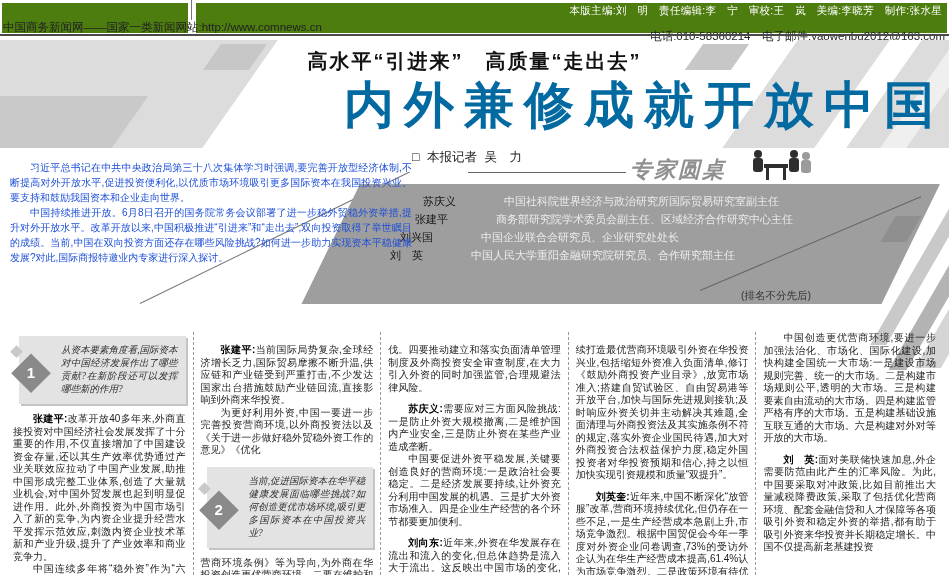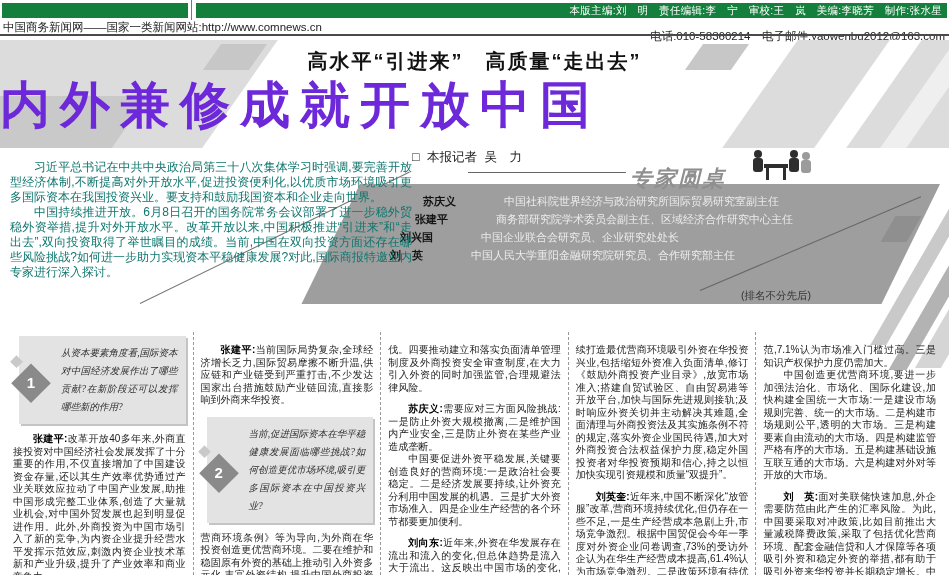--- a/index.html
+++ b/index.html
@@ -1,56 +1,56 @@
 <!DOCTYPE html>
 <html><head>
 <meta charset="utf-8">
 <style>
   * { margin:0; padding:0; box-sizing:border-box; }
   html,body { width:949px; height:575px; background:#f2f2f2; }
   body { font-family:"Liberation Sans","DejaVu Sans",sans-serif; color:#1a1a1a; }
   #page { position:relative; width:949px; height:575px; background:#fff; overflow:hidden; }
 
   
-  .bar { position:absolute; top:3px; height:15px; background:#15803d; }
+  .bar { position:absolute; top:3px; height:30px; background:#4d7c0f; }
   .bar-left { left:2px; width:186px; }
   .bar-right { left:196px; width:751px; color:#fff; font-size:10.5px; line-height:15px;
                text-align:right; padding-right:5px; letter-spacing:.3px; }
   .bar-gap { position:absolute; left:191px; top:0; width:1px; height:20px; background:#777; }
   .site-line { position:absolute; left:3px; top:20px; font-size:11.5px; color:#222; }
   .contact-line { position:absolute; right:4px; top:20px; font-size:11.5px; color:#222;margin-top:9px; }
   .masthead-rule { position:absolute; left:0; right:0; top:34px; border-top:2px solid #4a4a4a; }
 
   
   .deco { position:absolute; }
   .kicker { position:absolute; left:0; right:0; top:48px; text-align:center;
             font-size:20px; font-weight:700; letter-spacing:2px; color:#111; z-index:3; }
-  .headline { position:absolute; left:0; right:16px; top:72px; text-align:left;
-              font-size:50px; font-weight:900; letter-spacing:10px; color:#6d28d9; z-index:3;
+  .headline { position:absolute; left:0; right:5px; top:72px; text-align:right;
+              font-size:50px; font-weight:900; letter-spacing:10px; color:#0369a1; z-index:3;
               font-family:"Liberation Sans","DejaVu Sans",sans-serif; }
 
   
-  .intro { position:absolute; left:10px; top:160px; width:402px; font-size:12px;
-           line-height:15px; text-align:justify; color:#0f766e; z-index:3; }
+  .intro { position:absolute; left:10px; top:160px; width:402px; font-size:10px;
+           line-height:15px; text-align:justify; color:#1d4ed8; z-index:3; }
   .intro p { text-indent:2em; }
 
   
   .byline { position:absolute; left:412px; top:149px; font-size:12.5px; color:#222; z-index:4;font-family:Liberation Mono, monospace; }
   .rt-line { position:absolute; left:468px; top:172px; width:158px; border-top:1px solid #666; z-index:4; }
-  .rt-title { position:absolute; left:630px; top:164px; font-size:22px; font-weight:bold; font-style:italic;
+  .rt-title { position:absolute; left:630px; top:155px; font-size:22px; font-weight:bold; font-style:italic;
               color:#8f8f8f; font-family:"Liberation Serif","DejaVu Serif",serif; letter-spacing:2px; z-index:5; }
   .rt-icon { position:absolute; left:748px; top:146px; z-index:5; }
 
   
   .panel { position:absolute; left:360px; top:184px; width:580px; height:120px; z-index:2; }
   .panel-bg { position:absolute; left:0; top:0; width:100%; height:100%;
               background:#9e9e9e; transform:skewX(-26deg); transform-origin:top left; }
   .panel-list { position:relative; padding-top:8px; z-index:2; }
   .exp { font-size:11px; line-height:18px; white-space:nowrap; }
-  .exp .nm { font-weight:bold; color:#141414; margin-right:6px; }
+  .exp .nm { font-weight:normal; color:#141414; margin-right:6px; }
   .exp .tt { color:#ececec;padding-left:42px; }
   .exp:nth-child(1){ margin-left:63px; } .exp:nth-child(2){ margin-left:55px; }
   .exp:nth-child(3){ margin-left:40px; } .exp:nth-child(4){ margin-left:30px; }
   .exp:nth-child(5){ margin-left:16px; } .exp:nth-child(6){ margin-left:10px; }
   .panel-note { position:absolute; right:129px; bottom:1px; font-size:10.5px; color:#333; z-index:2; }
 
   .diag-line-left { position:absolute; left:140px; top:303px; width:300px; border-top:1px solid #777;
                     transform:rotate(-26deg); transform-origin:left center; z-index:1; }
   .diag-line-right { position:absolute; left:700px; top:290px; width:240px; border-top:1px solid #666;
                      transform:rotate(-23deg); transform-origin:left center; z-index:3; }
@@ -63,21 +63,21 @@
   .bp { font-size:10px; line-height:12.5px; text-align:justify; text-indent:2em; color:#1c1c1c; }
   .bp.cont { text-indent:0; }
   .bp .spk { font-weight:bold; color:#000;margin-top:36px; }
   .sp { margin-top:9px; }
   .first-pad { margin-top:12px; }
 
   
   .qbox { position:relative; background:#e3e3e3; margin:4px 0 9px 6px; padding:8px 8px 8px 42px;
           min-height:52px; box-shadow:2px 2px 0 #c4c4c4; }
   .qbox.q2 { margin-top:10px; }
-  .qtext { font-size:9.5px; line-height:18px; font-style:italic; color:#2e2e2e;
+  .qtext { font-size:9.5px; line-height:13px; font-style:italic; color:#2e2e2e;
            font-family:"Liberation Serif","DejaVu Serif",serif; text-align:justify; }
   .dia-wrap { position:absolute; left:-6px; top:50%; transform:translateY(-42%); width:40px; height:40px; }
   .dia { position:absolute; left:4px; top:6px; width:28px; height:28px; background:#8a8a8a;
          transform:rotate(45deg); }
   .dia-num { position:absolute; left:4px; top:6px; width:28px; height:28px; color:#fff;
              font-size:15px; font-weight:bold; text-align:center; line-height:28px; z-index:2; }
   .dia-sm { position:absolute; left:-1px; top:-6px; width:9px; height:9px; background:#c9c9c9;
             transform:rotate(45deg); }
 </style>
 </head>
@@ -153,20 +153,21 @@
           <div class="dia-num">1</div>
         </div>
         <div class="qtext">从资本要素角度看,国际资本对中国经济发展作出了哪些贡献?在新阶段还可以发挥哪些新的作用?</div>
       </div>
       <p class="bp"><span class="spk">张建平:</span><span>改革开放40多年来,外商直接投资对中国经济社会发展发挥了十分重要的作用,不仅直接增加了中国建设资金存量,还以其生产效率优势通过产业关联效应拉动了中国产业发展,助推中国形成完整工业体系,创造了大量就业机会,对中国外贸发展也起到明显促进作用。此外,外商投资为中国市场引入了新的竞争,为内资企业提升经营水平发挥示范效应,刺激内资企业技术革新和产业升级,提升了产业效率和商业竞争力。</span></p>
       <p class="bp"><span>中国连续多年将“稳外资”作为“六稳”重要内容,当前要实现推进更高水平对外开放和高质量发展的目标,就要更加重视</span></p>
     </div>
 
     <div class="col">
       <p class="bp first-pad"><span class="spk">张建平:</span><span>当前国际局势复杂,全球经济增长乏力,国际贸易摩擦不断升温,供应链和产业链受到严重打击,不少发达国家出台措施鼓励产业链回流,直接影响到外商来华投资。</span></p>
+      <p class="bp"><span>为更好利用外资,中国一要进一步完善投资营商环境,以外商投资法以及《关于进一步做好稳外贸稳外资工作的意见》《优化</span></p>
       <div class="qbox q2">
         <div class="dia-wrap">
           <div class="dia-sm"></div>
           <div class="dia"></div>
           <div class="dia-num">2</div>
         </div>
         <div class="qtext">当前,促进国际资本在华平稳健康发展面临哪些挑战?如何创造更优市场环境,吸引更多国际资本在中国投资兴业?</div>
       </div>
       <p class="bp cont"><span>营商环境条例》等为导向,为外商在华投资创造更优营商环境。二要在维护和稳固原有外资的基础上推动引入外资多元化,丰富外资结构,提升中国外商投资应对国际局势</span></p>
     </div>
@@ -177,19 +178,18 @@
       <p class="bp"><span>中国要促进外资平稳发展,关键要创造良好的营商环境:一是政治社会要稳定。二是经济发展要持续,让外资充分利用中国发展的机遇。三是扩大外资市场准入。四是企业生产经营的各个环节都要更加便利。</span></p>
       <p class="bp sp"><span class="spk">刘向东:</span><span>近年来,外资在华发展存在流出和流入的变化,但总体趋势是流入大于流出。这反映出中国市场的变化,特别是随着国内各类要素成本攀升,过去以加工贸易为主的利用外资模式已难以为继,但随着中国市场规模的</span></p>
     </div>
 
     <div class="col">
       <p class="bp cont first-pad"><span>续打造最优营商环境吸引外资在华投资兴业,包括缩短外资准入负面清单,修订《鼓励外商投资产业目录》,放宽市场准入;搭建自贸试验区、自由贸易港等开放平台,加快与国际先进规则接轨;及时响应外资关切并主动解决其难题,全面清理与外商投资法及其实施条例不符的规定,落实外资企业国民待遇,加大对外商投资合法权益保护力度,稳定外国投资者对华投资预期和信心,持之以恒加快实现引资规模和质量“双提升”。</span></p>
       <p class="bp sp"><span class="spk">刘英奎:</span><span>近年来,中国不断深化“放管服”改革,营商环境持续优化,但仍存在一些不足,一是生产经营成本急剧上升,市场竞争激烈。根据中国贸促会今年一季度对外资企业问卷调查,73%的受访外企认为在华生产经营成本提高,61.4%认为市场竞争激烈。二是政策环境有待优化。该问卷调查</span></p>
     </div>
 
     <div class="col">
-      <p class="bp cont first-pad"><span>范,7.1%认为市场准入门槛过高。三是知识产权保护力度仍需加大。</span></p>
       <p class="bp"><span>中国创造更优营商环境,要进一步加强法治化、市场化、国际化建设,加快构建全国统一大市场:一是建设市场规则完善、统一的大市场。二是构建市场规则公平,透明的大市场。三是构建要素自由流动的大市场。四是构建监管严格有序的大市场。五是构建基础设施互联互通的大市场。六是构建对外对等开放的大市场。</span></p>
       <p class="bp sp"><span class="spk">刘　英:</span><span>面对美联储快速加息,外企需要防范由此产生的汇率风险。为此,中国要采取对冲政策,比如目前推出大量减税降费政策,采取了包括优化营商环境、配套金融信贷和人才保障等各项吸引外资和稳定外资的举措,都有助于吸引外资来华投资并长期稳定增长。中国不仅提高新老基建投资</span></p>
     </div>
 
   </div>
 </div>
 
 </body></html>

